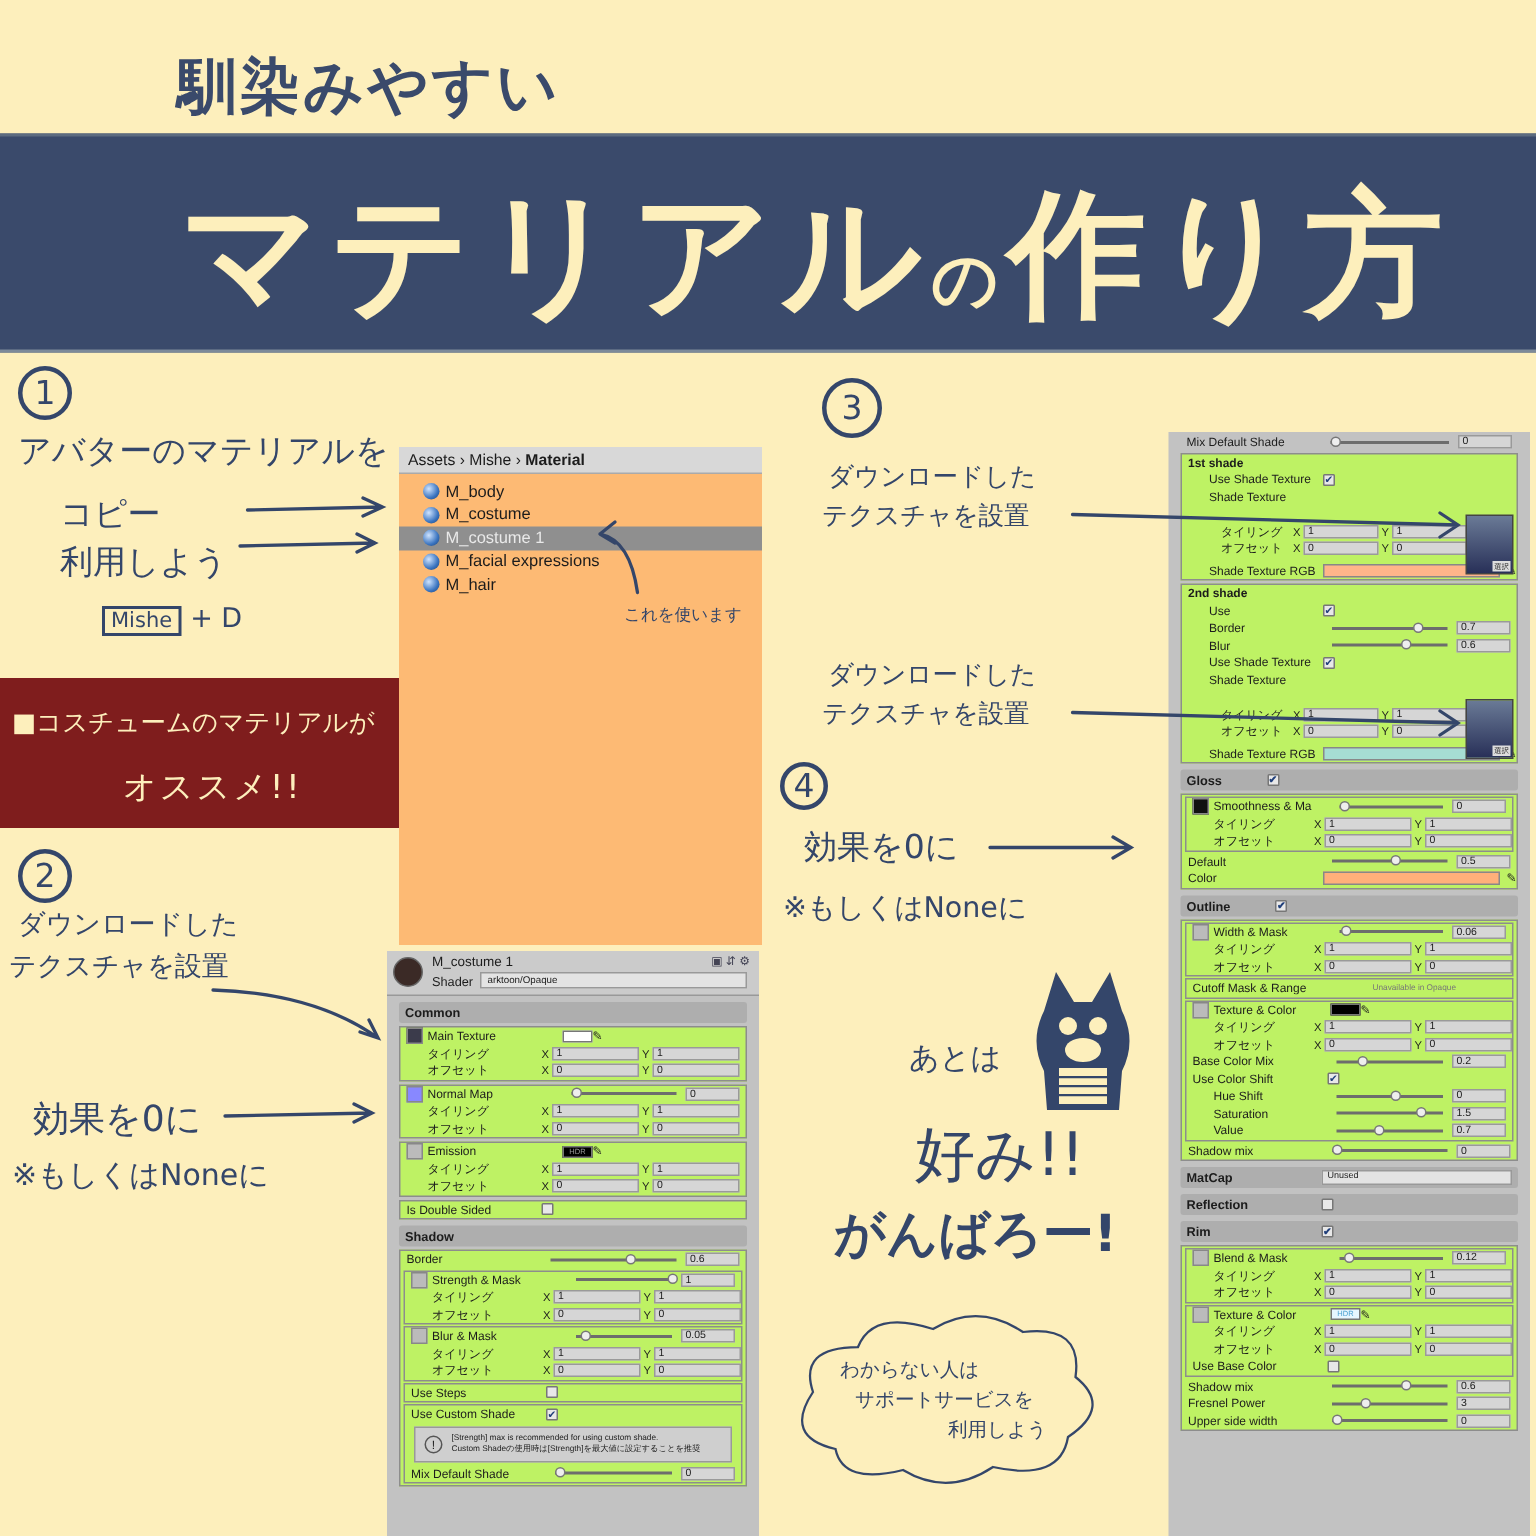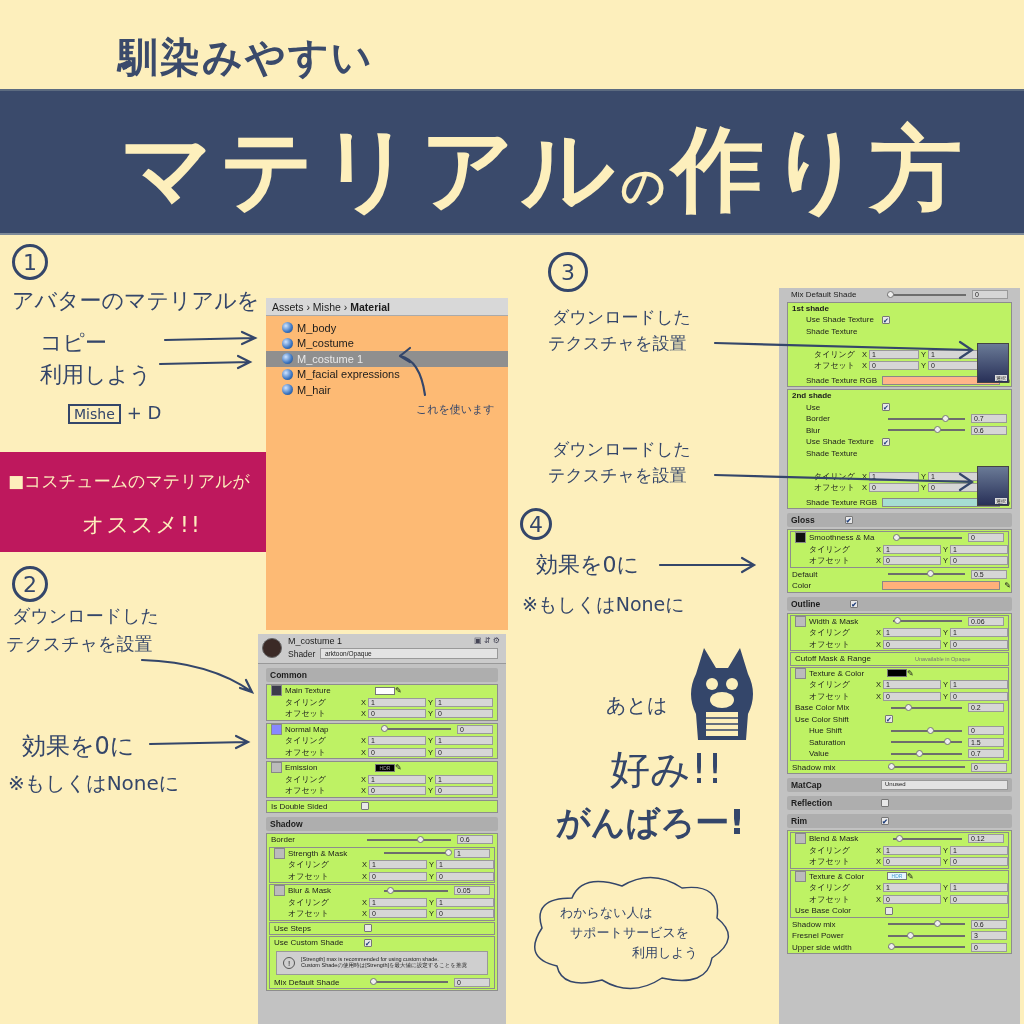--- a/index.html
+++ b/index.html
@@ -4,21 +4,21 @@
 <style>
 *{box-sizing:border-box;margin:0;padding:0}
 body{width:1024px;height:1024px;background:#fdefbc;font-family:"DejaVu Sans",sans-serif;position:relative;overflow:hidden;color:#3a4a6b}
 .abs{position:absolute}
 .subtitle{left:118px;top:30px;font-size:40px;font-weight:bold;color:#3a4a6b;letter-spacing:2px}
 .banner{left:0;top:89px;width:1024px;height:146px;background:#3a4a6b;border-top:2px solid #5c6b80;border-bottom:2px solid #7d8a99}
 .banner-title{left:120px;top:108px;font-size:92px;font-weight:bold;color:#fdefbc;letter-spacing:6px}
 .banner-title .small{font-size:44px}
 .hand{font-family:"DejaVu Sans",sans-serif;color:#34466a;font-weight:normal}
 .circ{width:36px;height:36px;border:3px solid #34466a;border-radius:50%;display:flex;align-items:center;justify-content:center;font-size:22px;color:#34466a}
-.note-box{left:0;top:452px;width:266px;height:100px;background:#be185d}
+.note-box{left:0;top:452px;width:266px;height:100px;background:#7f1d1d}
 .note-box .l1{position:absolute;left:8px;top:18px;color:#fdefbc;font-size:17px}
 .note-box .l2{position:absolute;left:82px;top:58px;color:#fdefbc;font-size:22px;letter-spacing:2px}
 .kbd{display:inline-block;border:2px solid #34466a;padding:0 4px;font-size:14px;margin-right:6px}
 
 .panel{background:#fdba74;font-family:"Liberation Sans",sans-serif;color:#1c1c1c;font-size:8.5px}
 .proj{left:266px;top:298px;width:242px;height:332px}
 .proj .crumb{height:18px;background:#d8d8d8;border-bottom:1px solid #aaa;padding:3px 6px;font-size:10.5px}
 .proj .crumb b{font-weight:bold}
 .proj .item{height:15.5px;display:flex;align-items:center;padding-left:16px;font-size:11px}
 .proj .item.sel{background:#8f8f8f;color:#e9e9e9}

